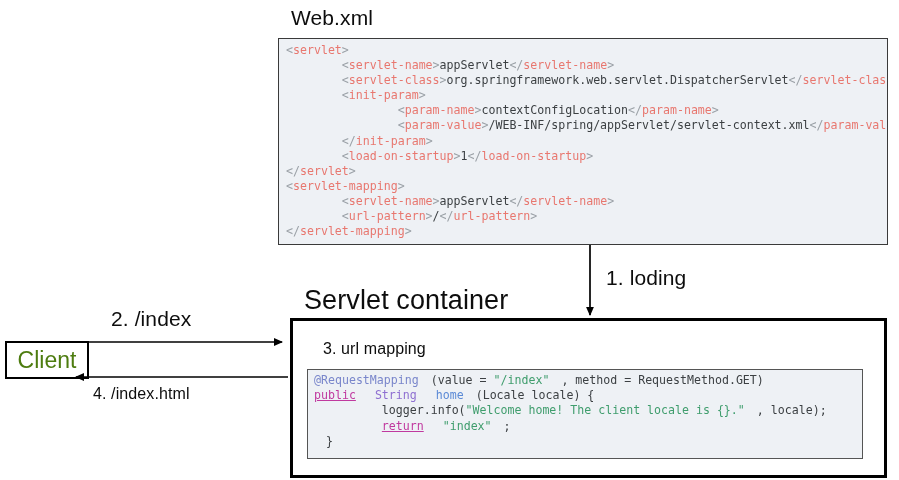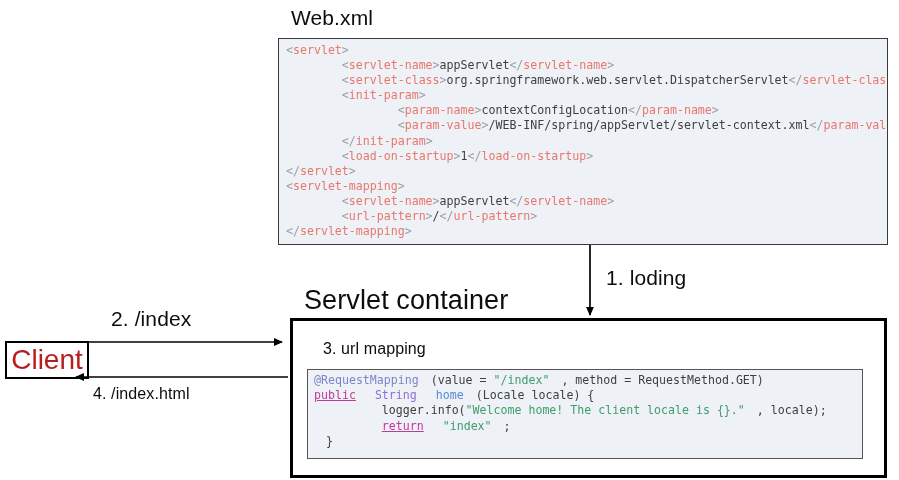--- a/index.html
+++ b/index.html
@@ -128,22 +128,22 @@
   #client-label {
     position: absolute;
     left: 0;
     top: 0;
     width: 100%;
     height: 100%;
     display: flex;
     align-items: center;
     justify-content: center;
     font-family: "Liberation Sans", sans-serif;
-    font-size: 28px;
-    color: #b91c1c;
+    font-size: 23px;
+    color: #4d7c0f;
   }
 
   
   .arrow-svg {
     position: absolute;
     left: 0;
     top: 0;
     width: 899px;
     height: 480px;
     pointer-events: none;

